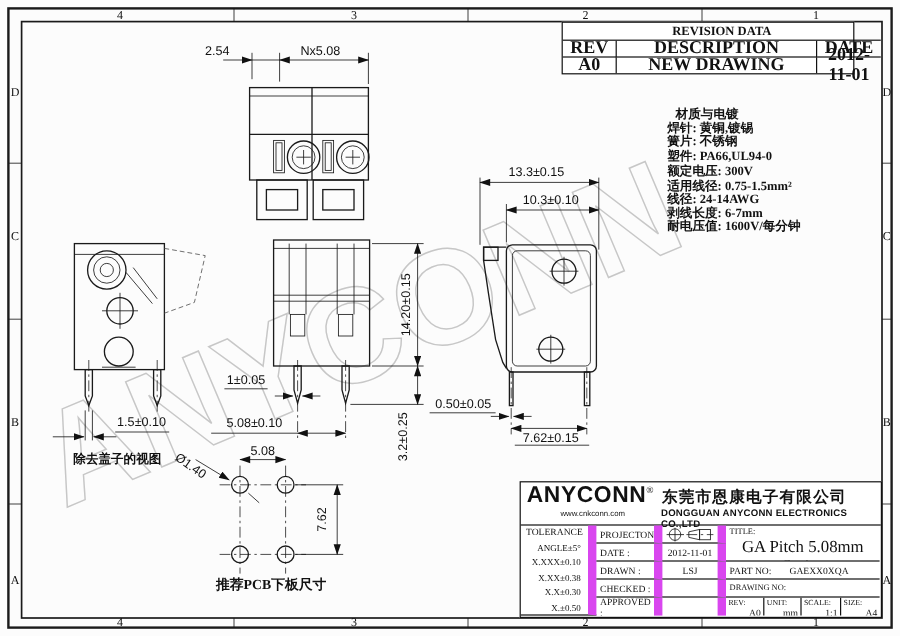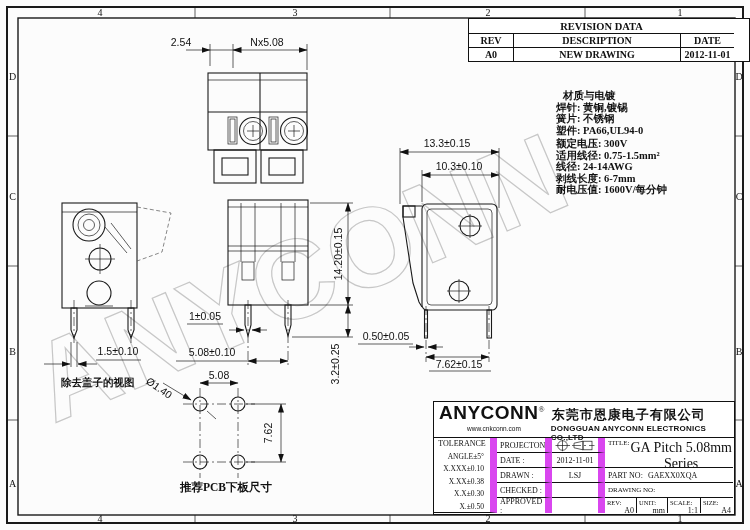--- a/index.html
+++ b/index.html
@@ -9,22 +9,22 @@
 .ln{stroke:#1a1a1a;stroke-width:1.1;fill:none}
 .lt{stroke:#1a1a1a;stroke-width:0.7;fill:none}
 .cl{stroke:#1a1a1a;stroke-width:0.65;fill:none;stroke-dasharray:9 3 2 3}
 .dash{stroke:#555;stroke-width:0.7;fill:none;stroke-dasharray:4 2.5}
 text.dim{font-family:"Liberation Sans",sans-serif;font-size:10.5px;fill:#111}
 text.zone{font-family:"Liberation Serif",serif;font-size:10px;fill:#111}
 text.cnl{font-family:"Liberation Serif",serif;font-weight:bold;font-size:10.5px;fill:#111}
 text.cnl2{font-family:"Liberation Serif",serif;font-weight:bold;font-size:11.5px;fill:#111}
 text.wm{font-family:"Liberation Sans",sans-serif;font-size:112px;font-weight:bold;fill:none;stroke:#c7c7c7;stroke-width:1.2}
 
-.rev{position:absolute;left:468px;top:18px;width:282px;height:44px;display:grid;grid-template-columns:45px 167px 53px;grid-template-rows:15px 14px 13px;border:1px solid #111;background:#fff;font-weight:bold;text-align:center}
-.rev>div{border-right:1px solid #111;border-bottom:1px solid #111;display:flex;align-items:center;justify-content:center;font-size:10px}
+.rev{position:absolute;left:468px;top:18px;width:244px;height:44px;display:grid;grid-template-columns:45px 167px 53px;grid-template-rows:15px 14px 13px;border:1px solid #111;background:#fff;font-weight:bold;text-align:center}
+.rev>div{border-right:1px solid #111;border-bottom:1px solid #111;display:flex;align-items:center;justify-content:center;font-size:15px}
 .rev>.rt-title{grid-column:1/4;font-size:10.5px}
 .ncr{border-right:none!important}
 .ncb{border-bottom:none!important}
 
 .specs{position:absolute;left:556px;top:90px;width:178px;font-weight:bold;font-size:10.5px;line-height:11.5px;background:transparent}
 .spec-head{text-indent:7px}
 .spec-gap{margin-top:2px}
 
 .tb{position:absolute;left:433px;top:401px;width:302px;height:114px;border:1.5px solid #111;background:#fff}
 .tb-logo{height:36px;border-bottom:1px solid #111;padding:2px 3px 1px 5px;display:flex;flex-direction:column;justify-content:space-between}
@@ -35,24 +35,24 @@
 .lrow2{display:flex;align-items:baseline}
 .web{width:116px;text-align:center;font-family:"Liberation Sans",sans-serif;font-size:6.5px}
 .en{font-family:"Liberation Sans",sans-serif;font-weight:bold;font-size:8px;letter-spacing:.2px;margin-left:2px}
 .tb-grid{display:grid;grid-template-columns:63px 55px 53px 128px;grid-template-rows:repeat(5,1fr);height:75px;font-size:8px}
 .tbc{border-right:7px solid #d946ef;border-bottom:1px solid #111;overflow:hidden;display:flex;align-items:center}
 .lab{padding-left:3px}
 .cen{justify-content:center}
 .tol{flex-direction:column;align-items:stretch;justify-content:space-between;padding:1px 0;font-size:7.5px}
 .tol-title{text-align:center;font-size:8px}
 .trow{display:flex;justify-content:flex-end;padding:0 6px 0 3px}
-.tcell-title{align-items:stretch;justify-content:flex-start}
+.tcell-title{flex-direction:column;align-items:stretch;justify-content:flex-start}
 .tlab{font-size:7px;padding:1px 0 0 3px}
 .tval{text-align:center;font-size:14px;margin-top:2px}
-.prow{gap:5px;padding-left:3px}
+.prow{gap:15px;padding-left:3px}
 .minis{display:grid;grid-template-columns:32px 31px 33px 32px;height:100%;width:100%}
 .mini{border-right:1px solid #111;display:flex;flex-direction:column;justify-content:space-between;padding:1px 2px}
 .mini:last-child{border-right:none}
 .mlab{font-size:6.5px}
 .mval{font-size:8px;text-align:right}
 </style>
 </head>
 <body>
 
 <svg class="sheet" width="750" height="530" viewBox="0 0 750 530">

